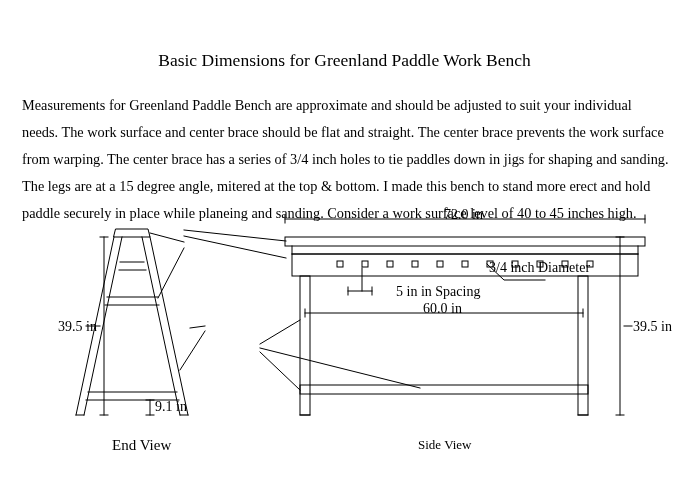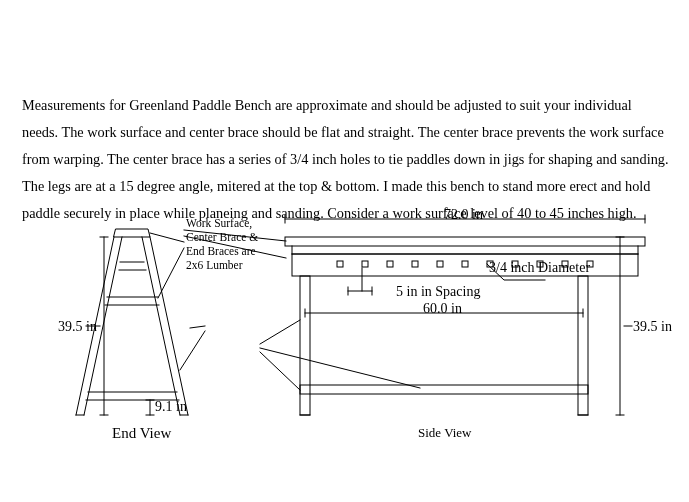--- a/index.html
+++ b/index.html
@@ -43,20 +43,21 @@
     top: 200px;
     width: 689px;
     height: 260px;
   }
   .cap {
     position: absolute;
     font-size: 14.3px;
     font-family: "Liberation Serif", serif;
     color: #000;
     white-space: nowrap;
+    margin-top: 12px;
   }
   .lbl {
     position: absolute;
     font-size: 14px;
     font-family: "Liberation Serif", serif;
     color: #000;
     white-space: nowrap;
   }
   .note {
     position: absolute;
@@ -77,20 +78,21 @@
     left: 418px;
     top: 425px;
     font-size: 13px;
   }
 </style>
 </head>
 <body>
 
 <div id="page">
 
+  <div id="title">Basic Dimensions for Greenland Paddle Work Bench</div>
 
   <div id="paragraph">Measurements for Greenland Paddle Bench are approximate and should be adjusted to suit your individual needs.  The work surface and center brace should be flat and straight.  The center brace prevents the work surface from warping.  The center brace has a series of 3/4 inch holes to tie paddles down in jigs for shaping and sanding.  The legs are at a 15 degree angle, mitered at the top &amp; bottom.  I made this bench to stand more erect and hold paddle securely in place while planeing and sanding.  Consider a work surface level of 40 to 45 inches high.</div>
 
   <div id="drawing">
     <svg width="689" height="260" viewBox="0 0 689 260">
       <g stroke="#000" stroke-width="1" fill="none" stroke-linecap="square">
 
         <path d="M116 29 L148 29 L150 37 L114 37 Z"></path>
 
         <path d="M114 37 L76 215"></path>
@@ -178,26 +180,20 @@
         <path d="M205 126 L190 128"></path>
         <path d="M205 131 L180 170"></path>
         <path d="M260 144 L300 120"></path>
         <path d="M260 148 L420 188"></path>
         <path d="M260 152 L300 190"></path>
 
       </g>
     </svg>
 
     
-    <div class="note" style="left:186px; top:16px;">
-      <div>Work Surface,</div>
-      <div>Center Brace &amp;</div>
-      <div>End Braces are</div>
-      <div>2x6 Lumber</div>
-    </div>
 
     
 
     
     <div class="lbl" style="left:489px; top:60px;">3/4 inch Diameter</div>
 
     
     <div class="lbl" style="left:396px; top:84px;">5 in in Spacing</div>
 
     

